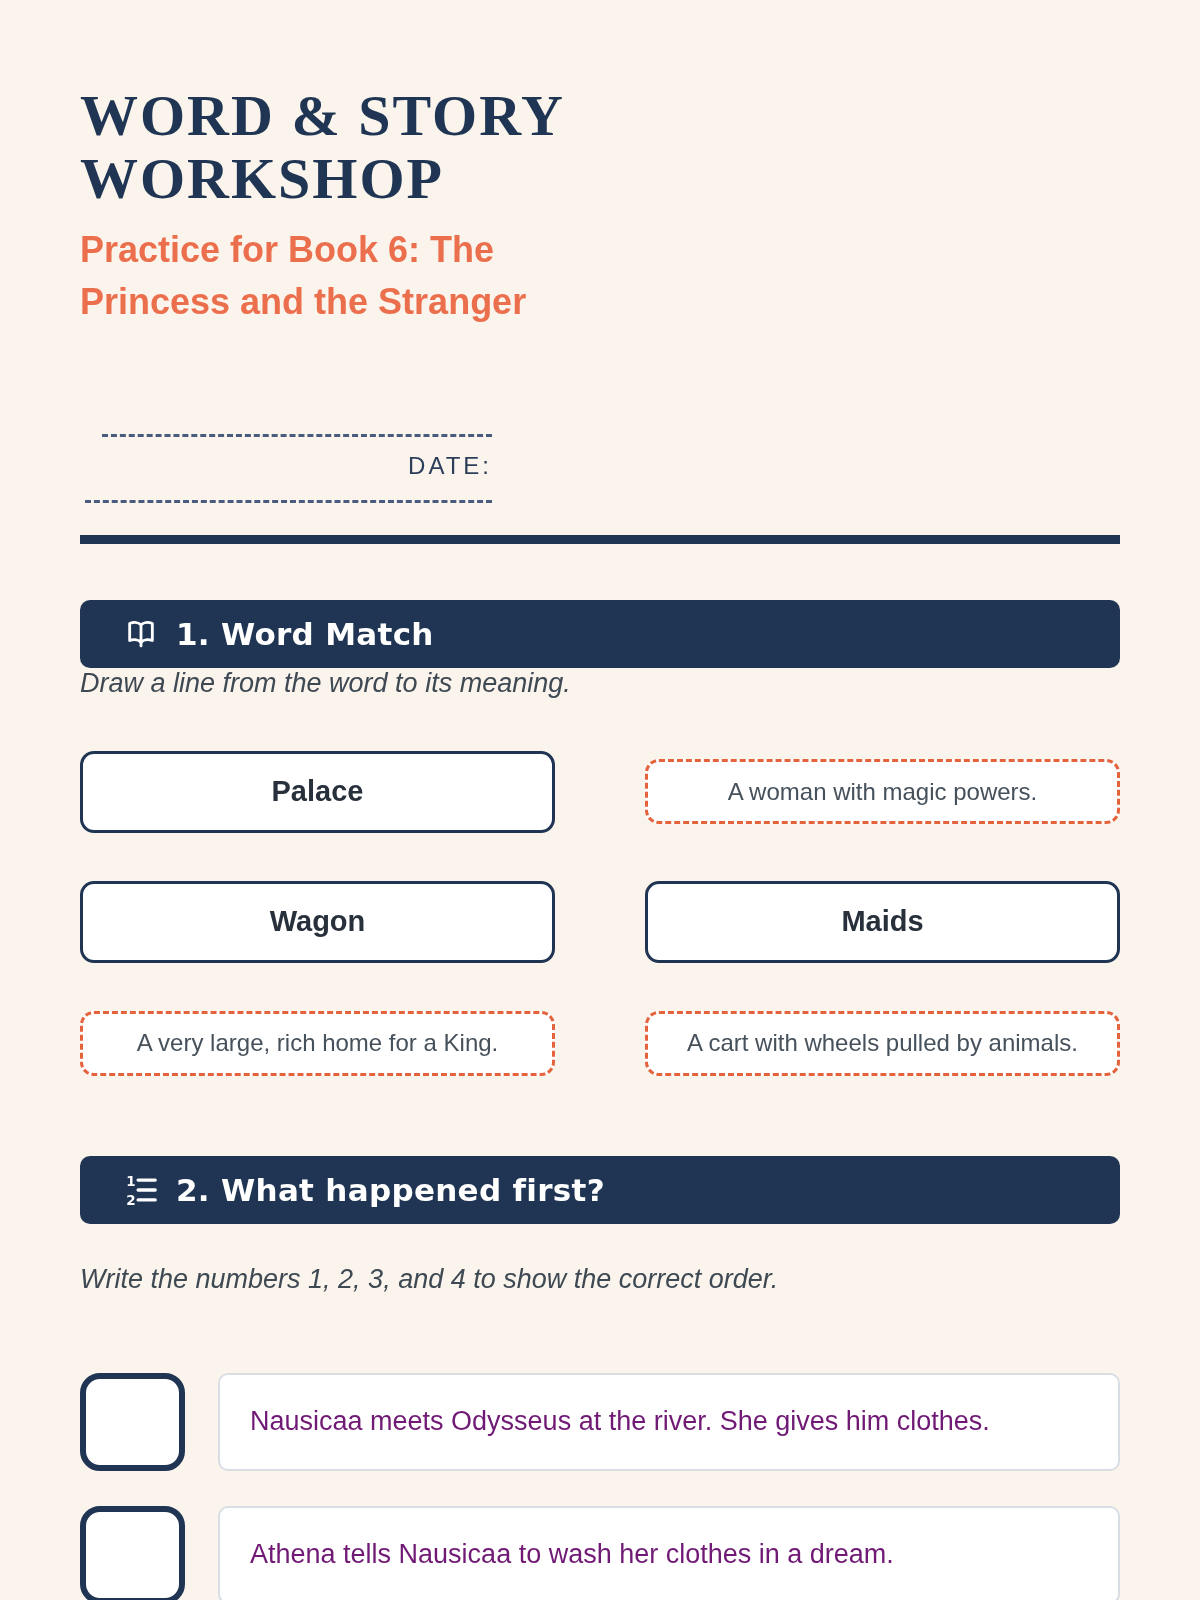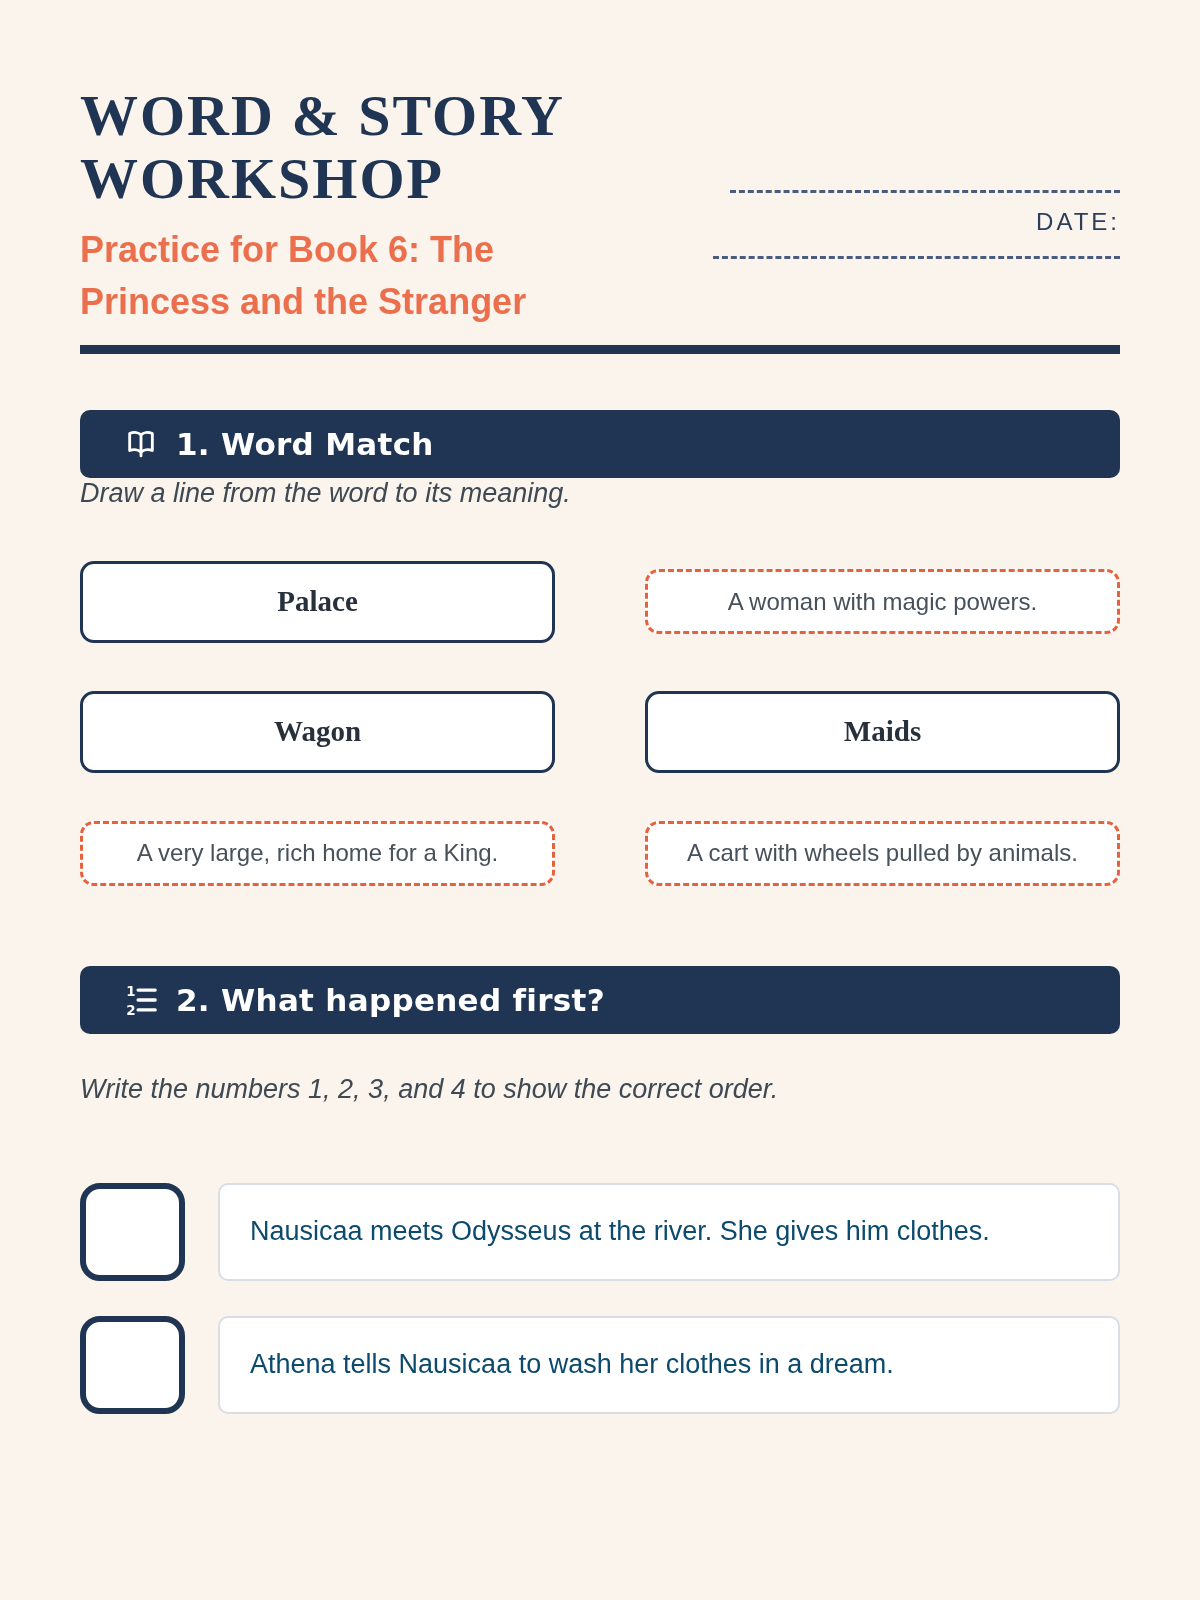--- a/index.html
+++ b/index.html
@@ -15,21 +15,21 @@
   html,body{margin:0;padding:0;}
   body{
     width:1200px;height:1600px;overflow:hidden;
     background:var(--cream);
     font-family:"Liberation Sans",sans-serif;
     color:var(--ink);
   }
   .page{padding:85px 80px 0;}
 
   
-  .header{display:flex;justify-content:space-between;min-height:220px;}
+  .header{display:flex;justify-content:flex-start;min-height:220px;flex-direction:column;}
   .header-left{max-width:620px;}
   .doc-title{
     margin:0;
     font-family:"Liberation Serif",serif;
     font-weight:700;
     font-size:58px;line-height:1.08;
     letter-spacing:2px;
     color:var(--navy);
   }
   .doc-title span{display:block;}
@@ -74,21 +74,21 @@
   
   .match-grid{
     margin-top:52px;
     display:grid;grid-template-columns:1fr 1fr;
     column-gap:90px;row-gap:48px;align-items:center;
   }
   .word-box{
     height:82px;background:#ffffff;
     border:3px solid var(--navy);border-radius:14px;
     display:flex;align-items:center;justify-content:center;
-    font-size:29px;font-weight:700;color:var(--ink);font-family:Liberation Serif, serif;
+    font-size:29px;font-weight:700;color:var(--ink);
   }
   .desc-box{
     height:65px;background:#ffffff;
     border:3px dashed var(--orange-dash);border-radius:14px;
     display:flex;align-items:center;justify-content:center;
     text-align:center;padding:0 24px;
     font-size:24px;color:var(--slate);
   }
 
   
@@ -96,21 +96,21 @@
   .seq-row{display:flex;gap:33px;align-items:flex-start;}
   .seq-box{
     flex:none;width:105px;height:98px;background:#ffffff;
     border:6px solid var(--navy);border-radius:20px;
   }
   .seq-card{
     flex:1;height:98px;background:#ffffff;
     border:2px solid var(--card-border);border-radius:10px;
     display:flex;align-items:center;
     padding:12px 30px;
-    font-size:27px;color:#0c4a6e;
+    font-size:27px;color:#701a75;
   }
 </style>
 </head>
 <body>
 
 <div class="page">
 
   <div class="header">
     <div class="header-left">
       <h1 class="doc-title">

